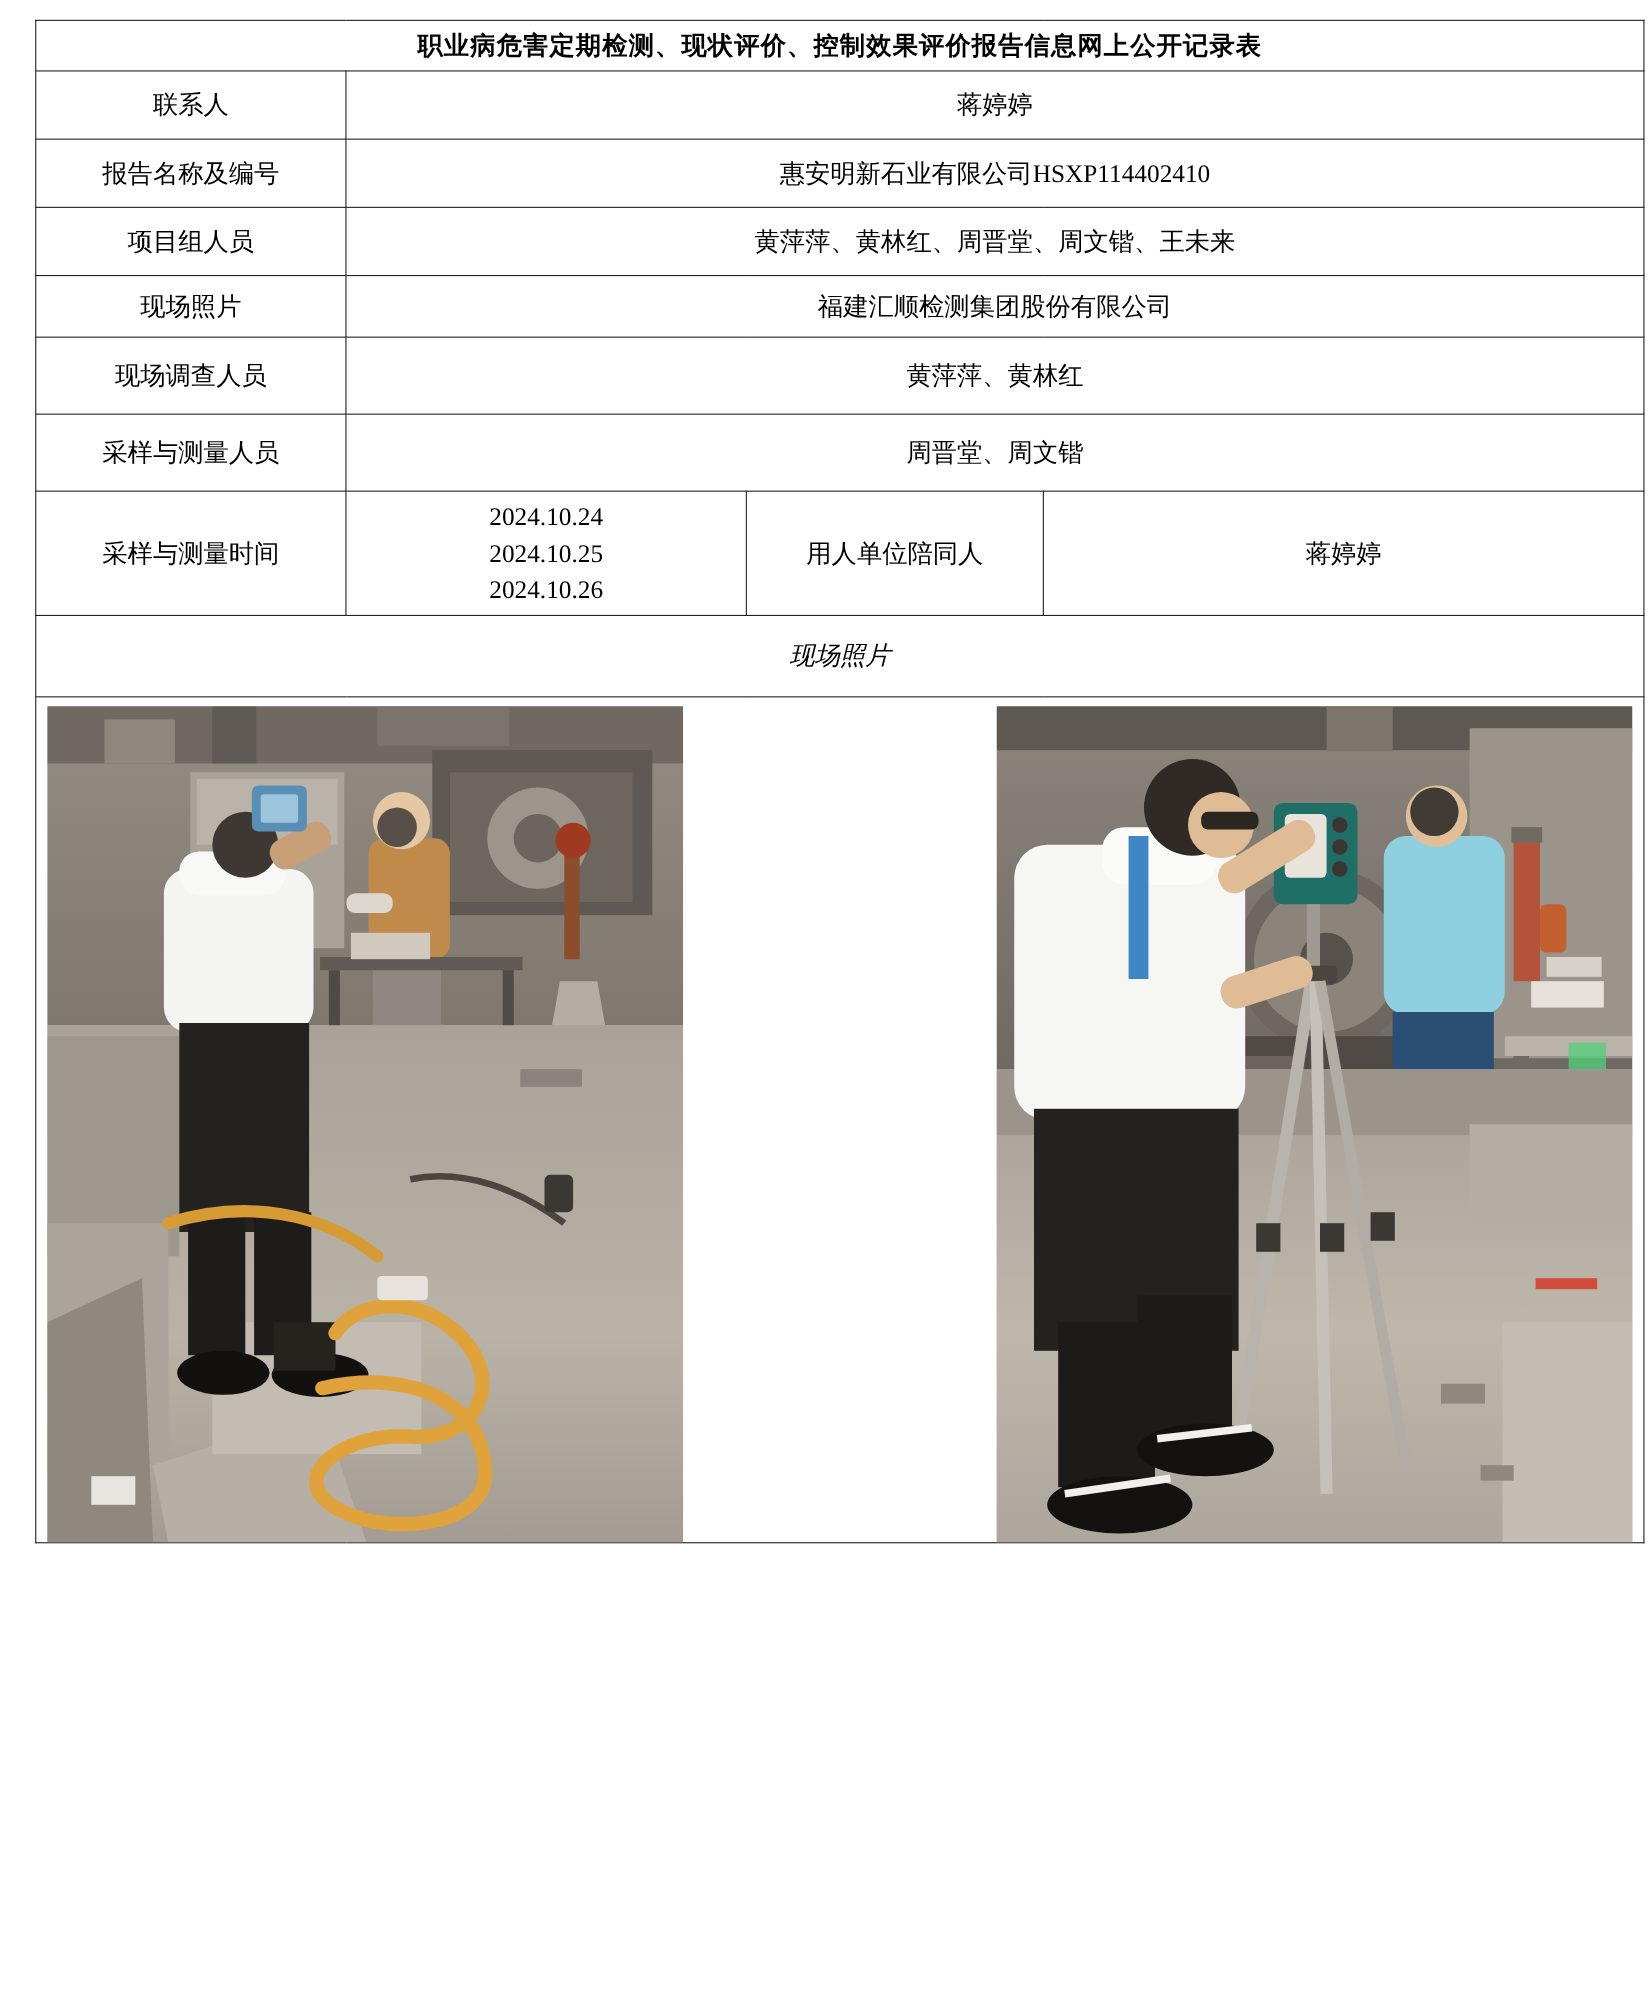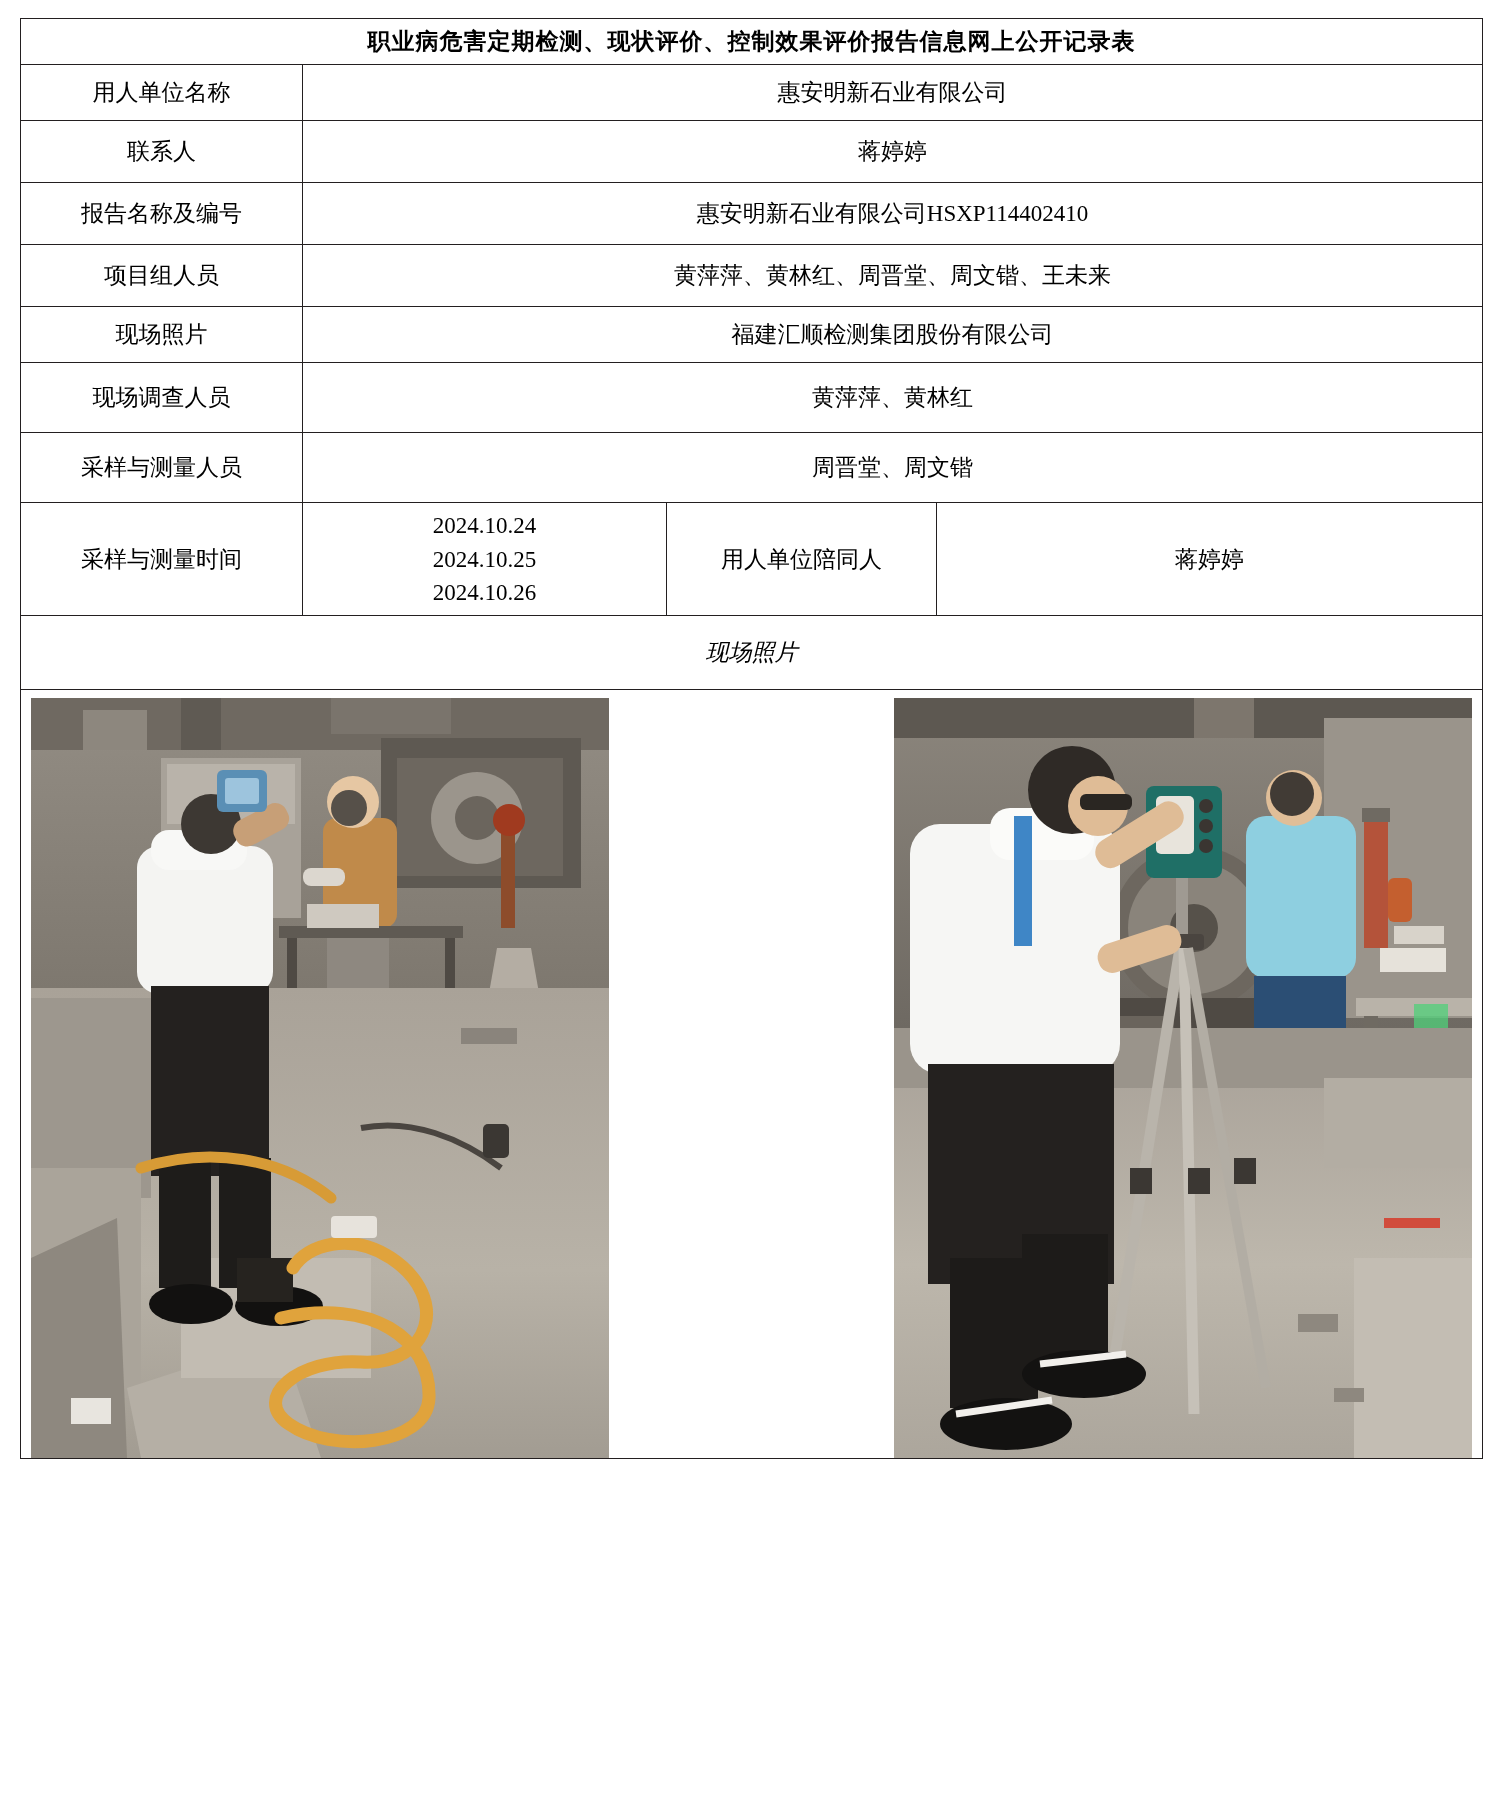--- a/index.html
+++ b/index.html
@@ -11,21 +11,21 @@
     width: 1502px;
     height: 1814px;
     font-family: "Liberation Serif", "DejaVu Serif", serif;
     color: #000;
     overflow: hidden;
   }
   .page {
     box-sizing: border-box;
     width: 1502px;
     height: 1814px;
-    padding: 18px 20px 0 20px;
+    padding: 18px 20px 0 32px;
   }
   table.doc {
     border-collapse: collapse;
     width: 1462px;
     table-layout: fixed;
   }
   table.doc td {
     border: 1px solid #231f20;
     text-align: center;
     vertical-align: middle;
@@ -86,24 +86,20 @@
       <col style="width:282px">
       <col style="width:364px">
       <col style="width:270px">
       <col style="width:546px">
     </colgroup>
     <tbody>
       <tr>
         <td class="title-cell" colspan="4">职业病危害定期检测、现状评价、控制效果评价报告信息网上公开记录表</td>
       </tr>
 
-      <tr class="row-h1">
-        <td class="label-col section-label">用人单位名称</td>
-        <td colspan="3">惠安明新石业有限公司</td>
-      </tr>
 
 
       <tr class="row-h2">
         <td class="label-col section-label">联系人</td>
         <td colspan="3">蒋婷婷</td>
       </tr>
 
       <tr class="row-h2">
         <td class="label-col section-label">报告名称及编号</td>
         <td colspan="3">惠安明新石业有限公司HSXP114402410</td>

